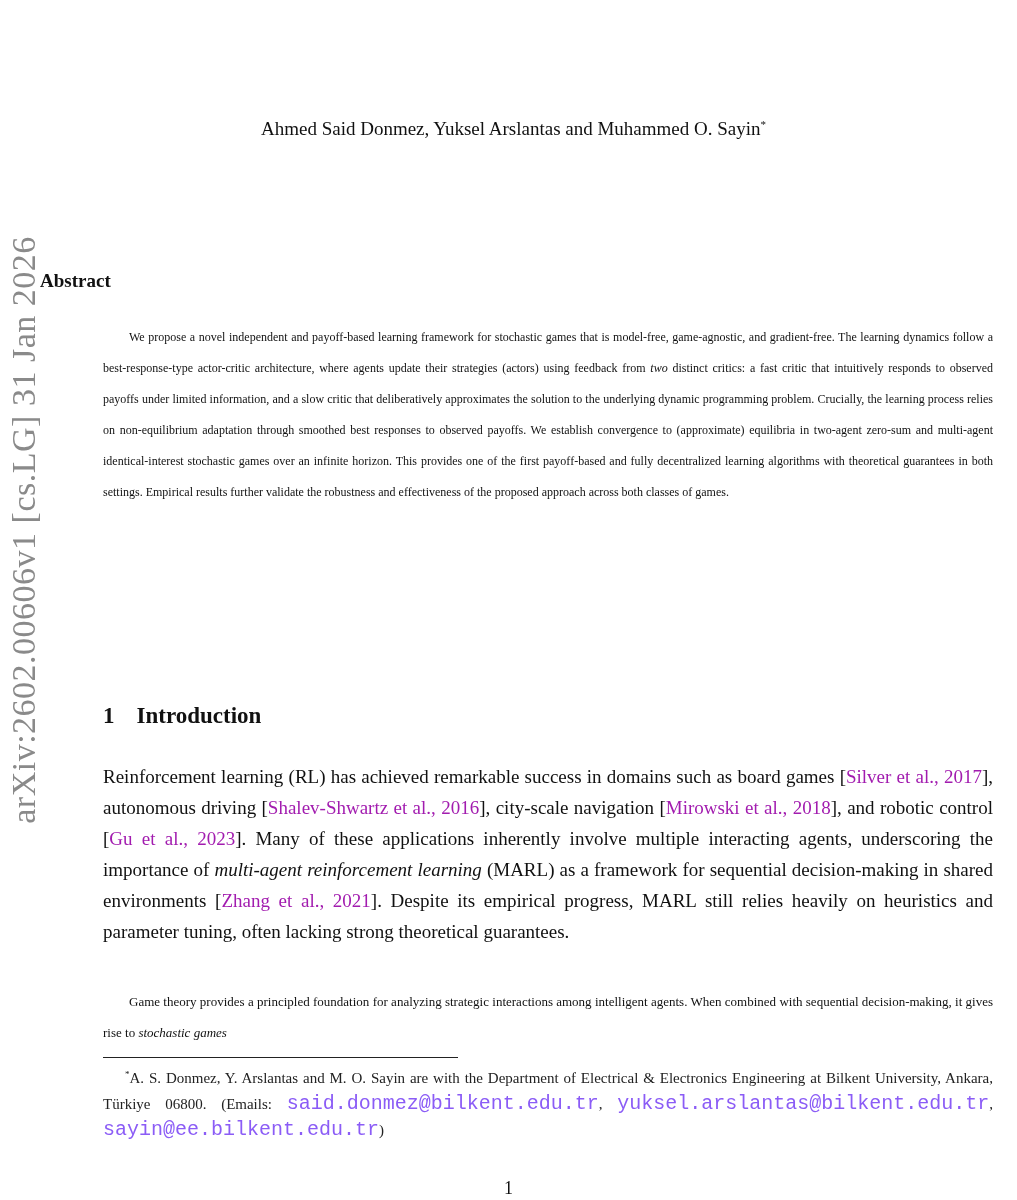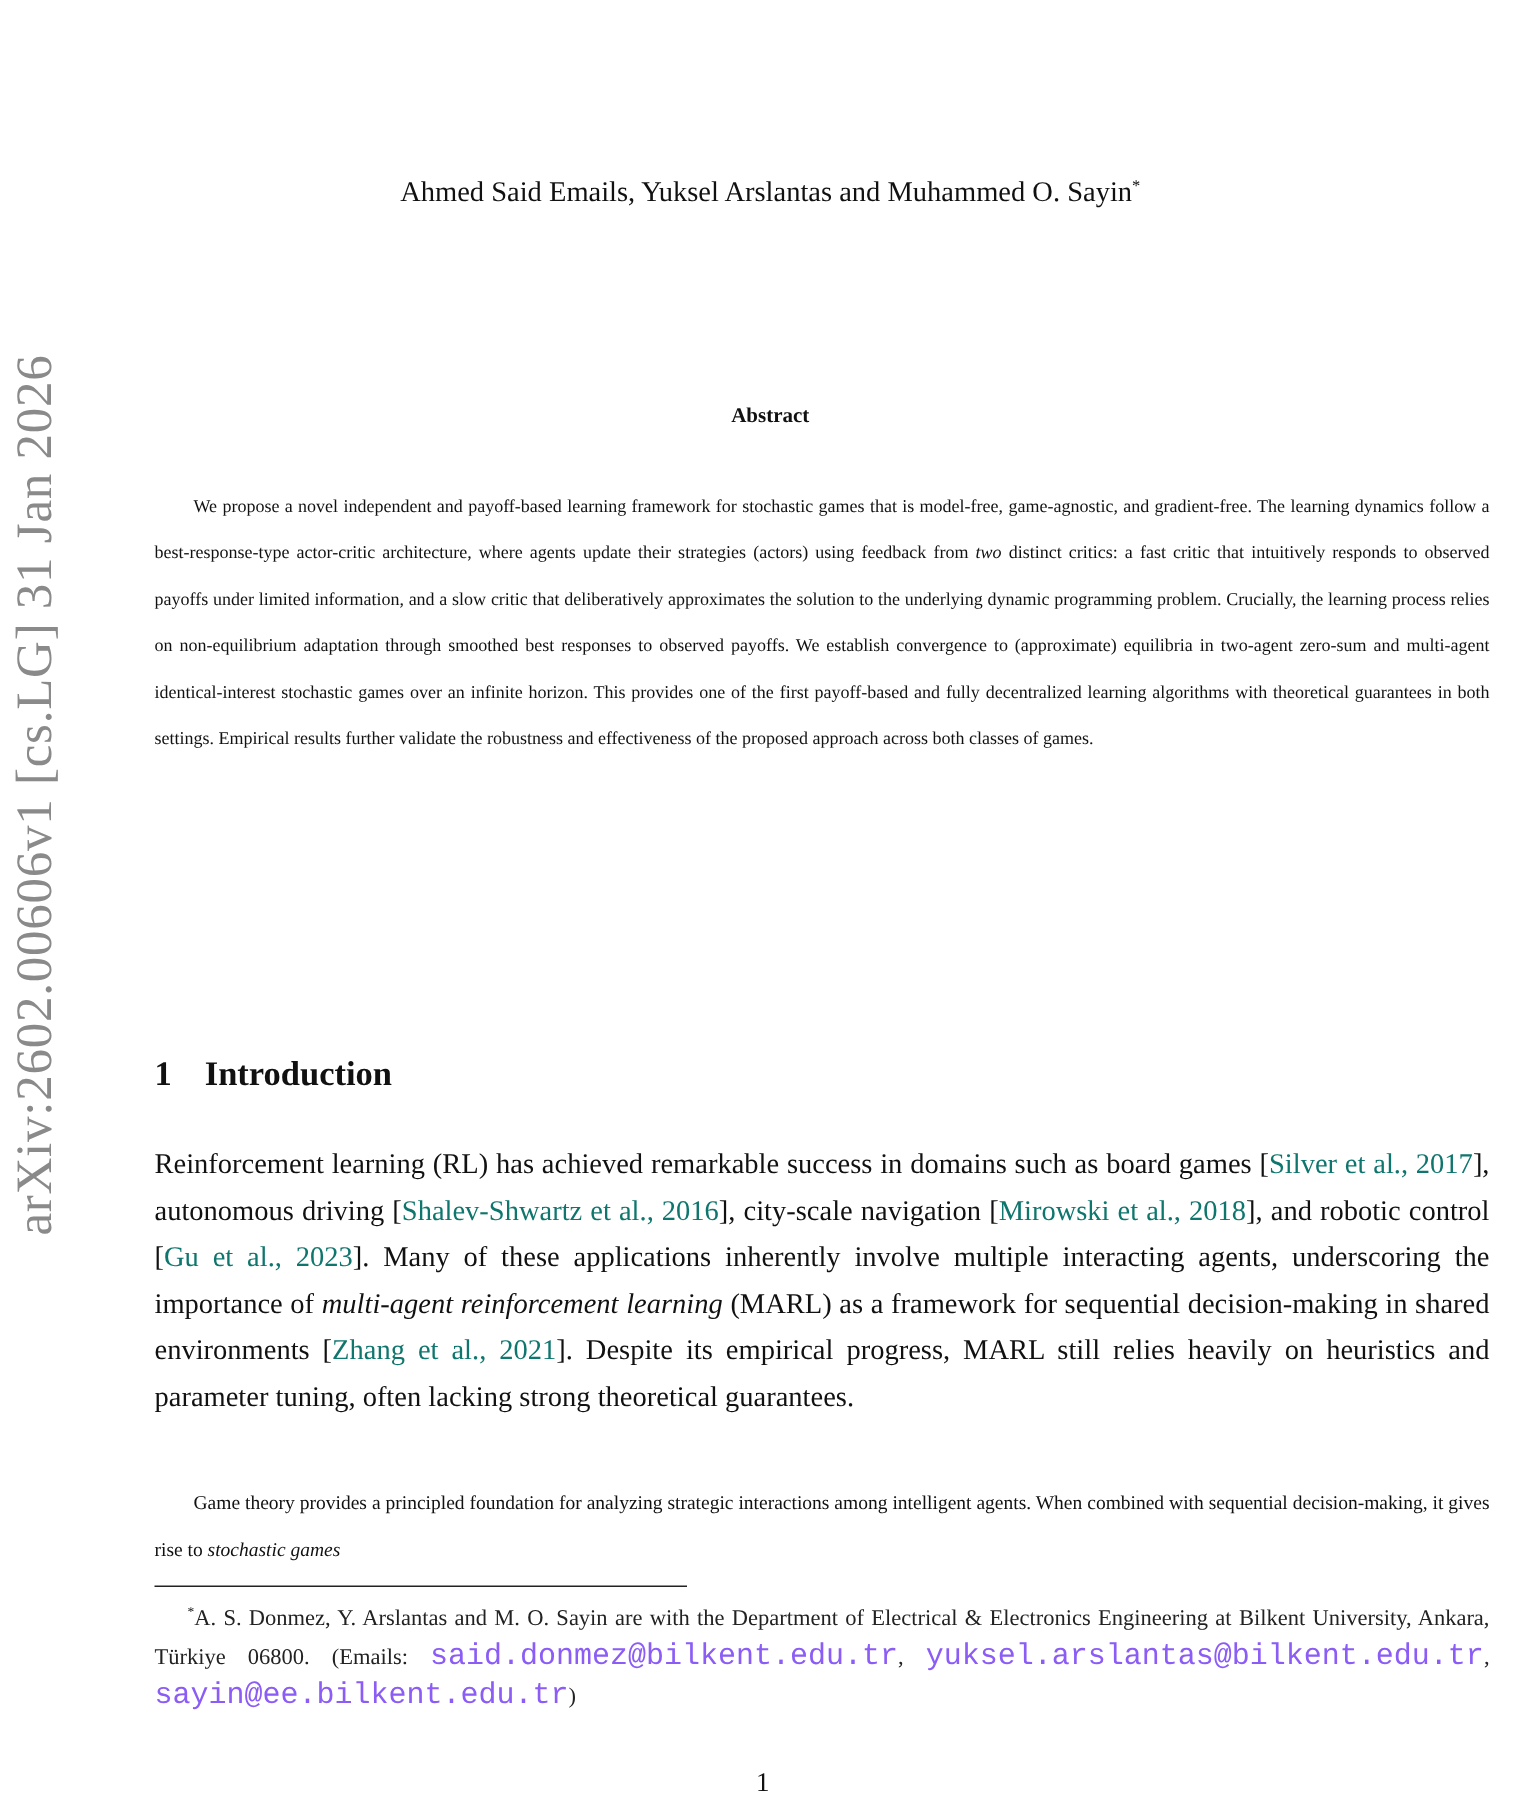--- a/index.html
+++ b/index.html
@@ -53,23 +53,23 @@
       top: 118px;
       text-align: center;
       font-size: 19px;
     }
     .authors sup { font-size: 11px; }
     .abstract-heading {
       position: absolute;
       left: 40px;
       right: 30px;
       top: 270px;
-      text-align: center;
+      text-align: left;
       font-weight: bold;
-      font-size: 14px;
+      font-size: 19px;
     }
     .abstract-body {
       position: absolute;
       left: 103px;
       width: 890px;
       top: 322px;
       font-size: 12px;
       line-height: 31px;
       text-align: justify;
       text-indent: 26px;
@@ -98,21 +98,21 @@
       position: absolute;
       left: 103px;
       width: 890px;
       top: 986px;
       font-size: 13px;
       line-height: 31px;
       text-align: justify;
       text-indent: 26px;
       margin: 0;
     }
-    a.cite { color: #0f766e; text-decoration: none; }
+    a.cite { color: #a21caf; text-decoration: none; }
     .footnote-rule {
       position: absolute;
       left: 103px;
       top: 1057px;
       width: 355px;
       height: 0;
       border-top: 1px solid #222;
     }
     .footnote {
       position: absolute;
@@ -141,21 +141,21 @@
 <body>
 
 <div class="arxiv-stamp">
   <span>arXiv:2602.00606v1  [cs.LG]  31 Jan 2026</span>
 </div>
 
 <div class="title">
 </div>
 
 <div class="authors">
-  <span>Ahmed Said Emails, Yuksel Arslantas and Muhammed O. Sayin</span><sup>*</sup>
+  <span>Ahmed Said Donmez, Yuksel Arslantas and Muhammed O. Sayin</span><sup>*</sup>
 </div>
 
 <div class="abstract-heading">Abstract</div>
 
 <p class="abstract-body"><span>We propose a novel independent and payoff-based learning framework for stochastic games that is model-free, game-agnostic, and gradient-free. The learning dynamics follow a best-response-type actor-critic architecture, where agents update their strategies (actors) using feedback from </span><em>two</em><span> distinct critics: a fast critic that intuitively responds to observed payoffs under limited information, and a slow critic that deliberatively approximates the solution to the underlying dynamic programming problem. Crucially, the learning process relies on non-equilibrium adaptation through smoothed best responses to observed payoffs. We establish convergence to (approximate) equilibria in two-agent zero-sum and multi-agent identical-interest stochastic games over an infinite horizon. This provides one of the first payoff-based and fully decentralized learning algorithms with theoretical guarantees in both settings. Empirical results further validate the robustness and effectiveness of the proposed approach across both classes of games.</span></p>
 
 <div class="section-heading">
   <span class="num">1</span><span>Introduction</span>
 </div>
 

